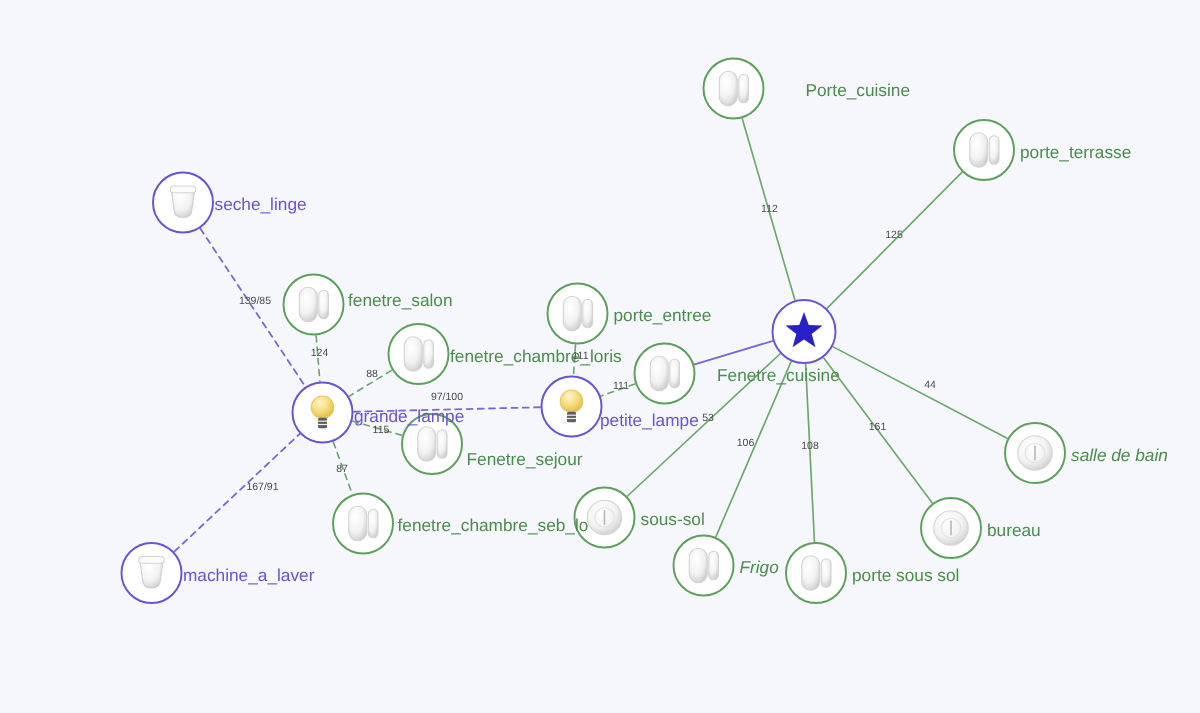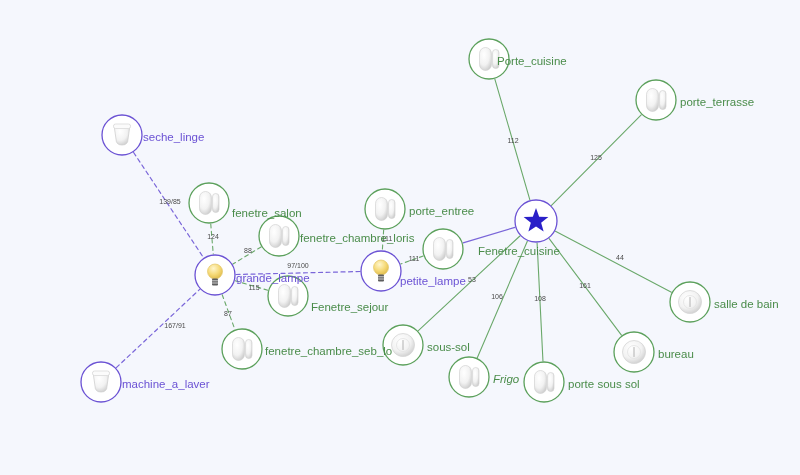--- a/index.html
+++ b/index.html
@@ -215,30 +215,30 @@
     <div class="edge-label" style="left: 472px; top: 279px;">53</div>
     <div class="edge-label" style="left: 414px; top: 258px;">111</div>
     <div class="edge-label" style="left: 387px; top: 238px;">111</div>
     <div class="edge-label" style="left: 298px; top: 265px;">97/100</div>
     <div class="edge-label" style="left: 248px; top: 250px;">88</div>
     <div class="edge-label" style="left: 213px; top: 236px;">124</div>
     <div class="edge-label" style="left: 254px; top: 287px;">115</div>
     <div class="edge-label" style="left: 228px; top: 313px;">87</div>
     <div class="edge-label" style="left: 170px; top: 201px;">139/85</div>
     <div class="edge-label" style="left: 175px; top: 325px;">167/91</div>
-    <div class="node-label green" style="left: 497px; top: 56px;">Porte_cuisine</div>
+    <div class="node-label green" style="left: 537px; top: 56px;">Porte_cuisine</div>
     <div class="node-label green" style="left: 680px; top: 97px;">porte_terrasse</div>
-    <div class="node-label green" style="left: 714px; top: 299px;">salle de bain</div>
+    <div class="node-label green" style="left: 714px; top: 299px; font-style: italic;">salle de bain</div>
     <div class="node-label green" style="left: 658px; top: 349px;">bureau</div>
     <div class="node-label green" style="left: 568px; top: 379px;">porte sous sol</div>
     <div class="node-label green" style="left: 493px; top: 374px; font-style: italic;">Frigo</div>
     <div class="node-label green" style="left: 427px; top: 342px;">sous-sol</div>
     <div class="node-label green" style="left: 462px; top: 246px; margin-left: 16px;">Fenetre_cuisine</div>
     <div class="node-label green" style="left: 409px; top: 206px;">porte_entree</div>
     <div class="node-label purple" style="left: 400px; top: 276px;">petite_lampe</div>
     <div class="node-label green" style="left: 300px; top: 233px;">fenetre_chambre_loris</div>
-    <div class="node-label green" style="left: 232px; top: 208px;">fenetre_salon</div>
+    <div class="node-label green" style="left: 232px; top: 196px;">fenetre_salon</div>
     <div class="node-label purple" style="left: 236px; top: 273px;">grande_lampe</div>
     <div class="node-label green" style="left: 311px; top: 302px;">Fenetre_sejour</div>
     <div class="node-label green" style="left: 265px; top: 346px;">fenetre_chambre_seb_lo</div>
     <div class="node-label purple" style="left: 143px; top: 132px;">seche_linge</div>
     <div class="node-label purple" style="left: 122px; top: 379px;">machine_a_laver</div>
   </div>
 
 </body></html>

